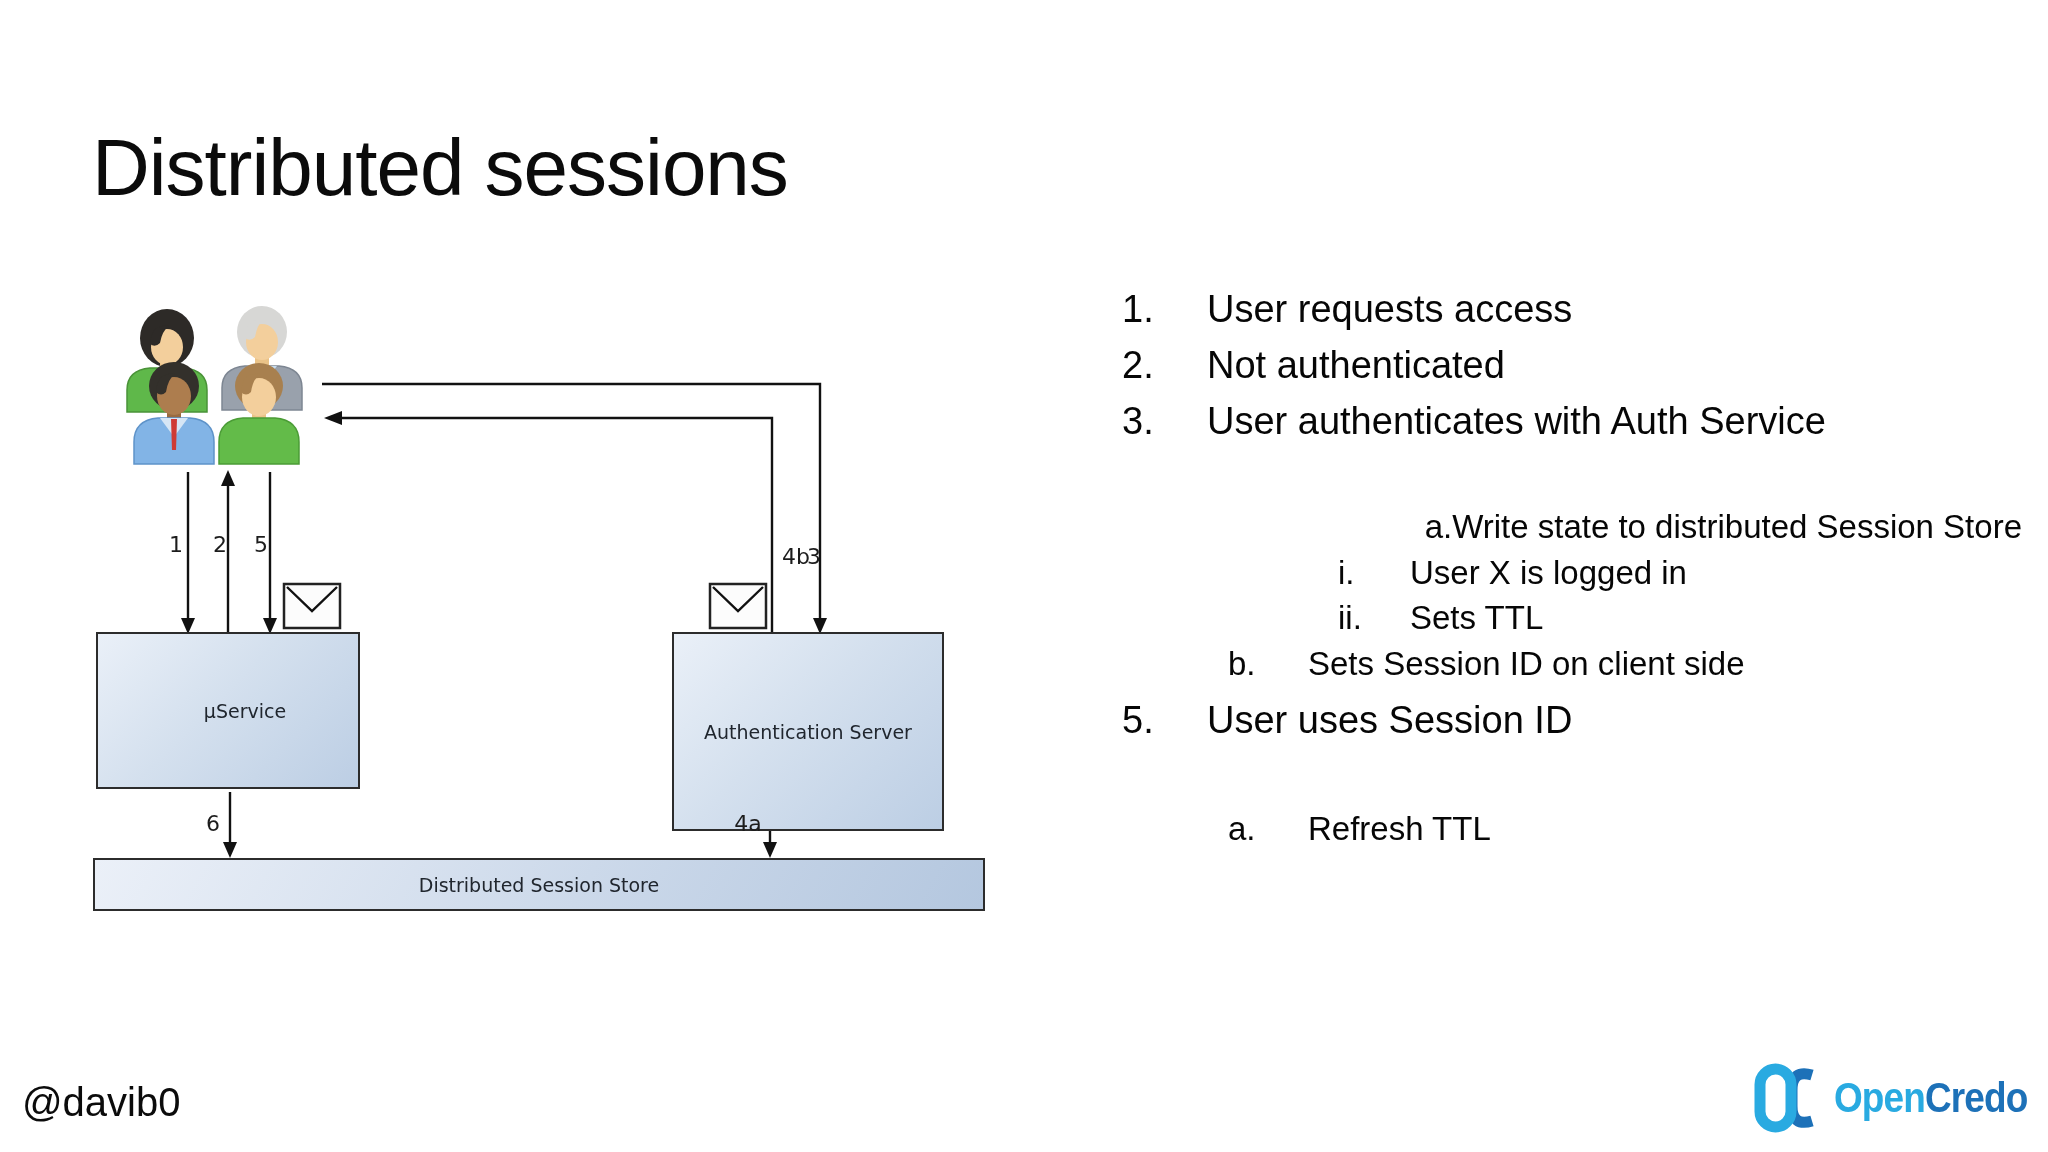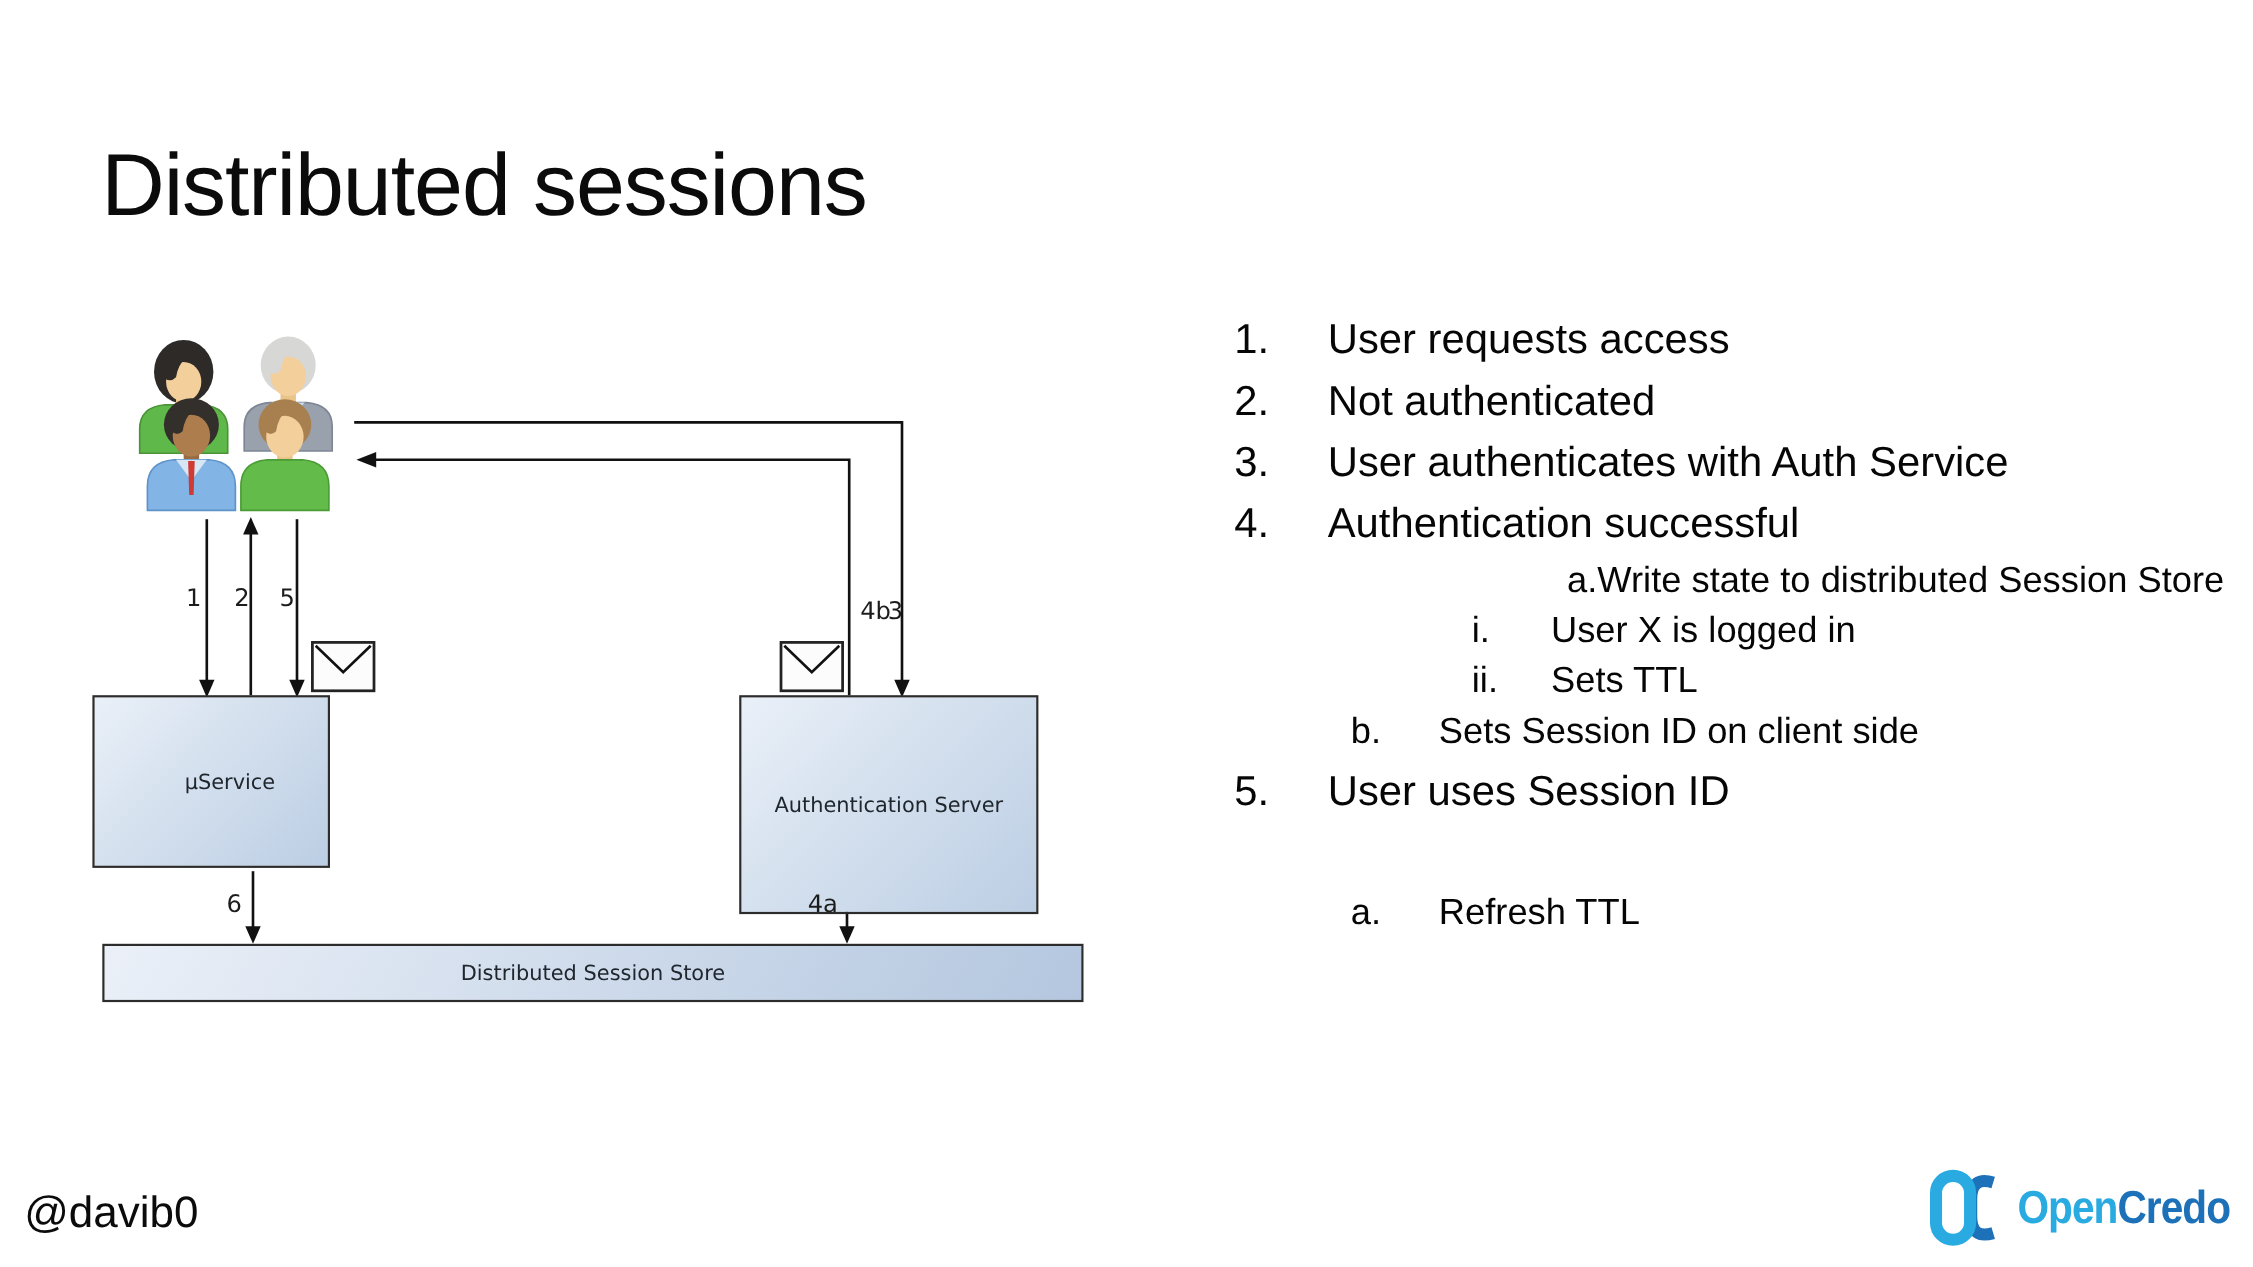--- a/index.html
+++ b/index.html
@@ -18,21 +18,21 @@
   #diagram-lines { left: 60px; top: 280px; width: 940px; height: 680px; }
   #diagram-lines line, #diagram-lines polyline { stroke: #111; stroke-width: 2.4; fill: none; }
   #diagram-lines polygon.head { fill: #111; stroke: none; }
 
   .node-box {
     border: 2px solid #2c2c2c;
     background: linear-gradient(135deg, #eaf0f8 0%, #d4e0ee 45%, #bccee4 100%);
     display: flex; align-items: center; justify-content: center;
     font-family: "DejaVu Sans", sans-serif; font-size: 19px; color: #20262e;
   }
-  #microservice-box { left: 84px;  top: 632px; width: 216px; height: 157px; padding-left: 34px; }
+  #microservice-box { left: 96px;  top: 632px; width: 264px; height: 157px; padding-left: 34px; }
   #auth-server-box  { left: 672px; top: 632px; width: 272px; height: 199px; }
   #session-store-box{ left: 93px;  top: 858px; width: 892px; height: 53px;
     background: linear-gradient(120deg, #ebf0f8 0%, #ccd9ea 55%, #b4c7df 100%); }
 
   .arrow-label {
     font-family: "DejaVu Sans", sans-serif; font-size: 22px; color: #1c1c1c;
     transform: translate(-50%, -50%); white-space: nowrap;
   }
   #arrow-label-1  { left: 176px; top: 544px; }
   #arrow-label-2  { left: 220px; top: 544px; }
@@ -184,23 +184,20 @@
 <div class="abs" id="steps-list">
   <div class="step-row l1" id="row-1">
     <span class="marker">1.</span><span>User requests access</span>
   </div>
   <div class="step-row l1" id="row-2">
     <span class="marker">2.</span><span>Not authenticated</span>
   </div>
   <div class="step-row l1" id="row-3">
     <span class="marker">3.</span><span>User authenticates with Auth Service</span>
   </div>
-  <div class="step-row l1" id="row-4">
-    <span class="marker">4.</span><span>Authentication successful</span>
-  </div>
   <div class="step-row l2" id="row-4a">
     <span class="marker">a.</span><span>Write state to distributed Session Store</span>
   </div>
   <div class="step-row l3" id="row-4ai">
     <span class="marker">i.</span><span>User X is logged in</span>
   </div>
   <div class="step-row l3" id="row-4aii">
     <span class="marker">ii.</span><span>Sets TTL</span>
   </div>
   <div class="step-row l2" id="row-4b">

